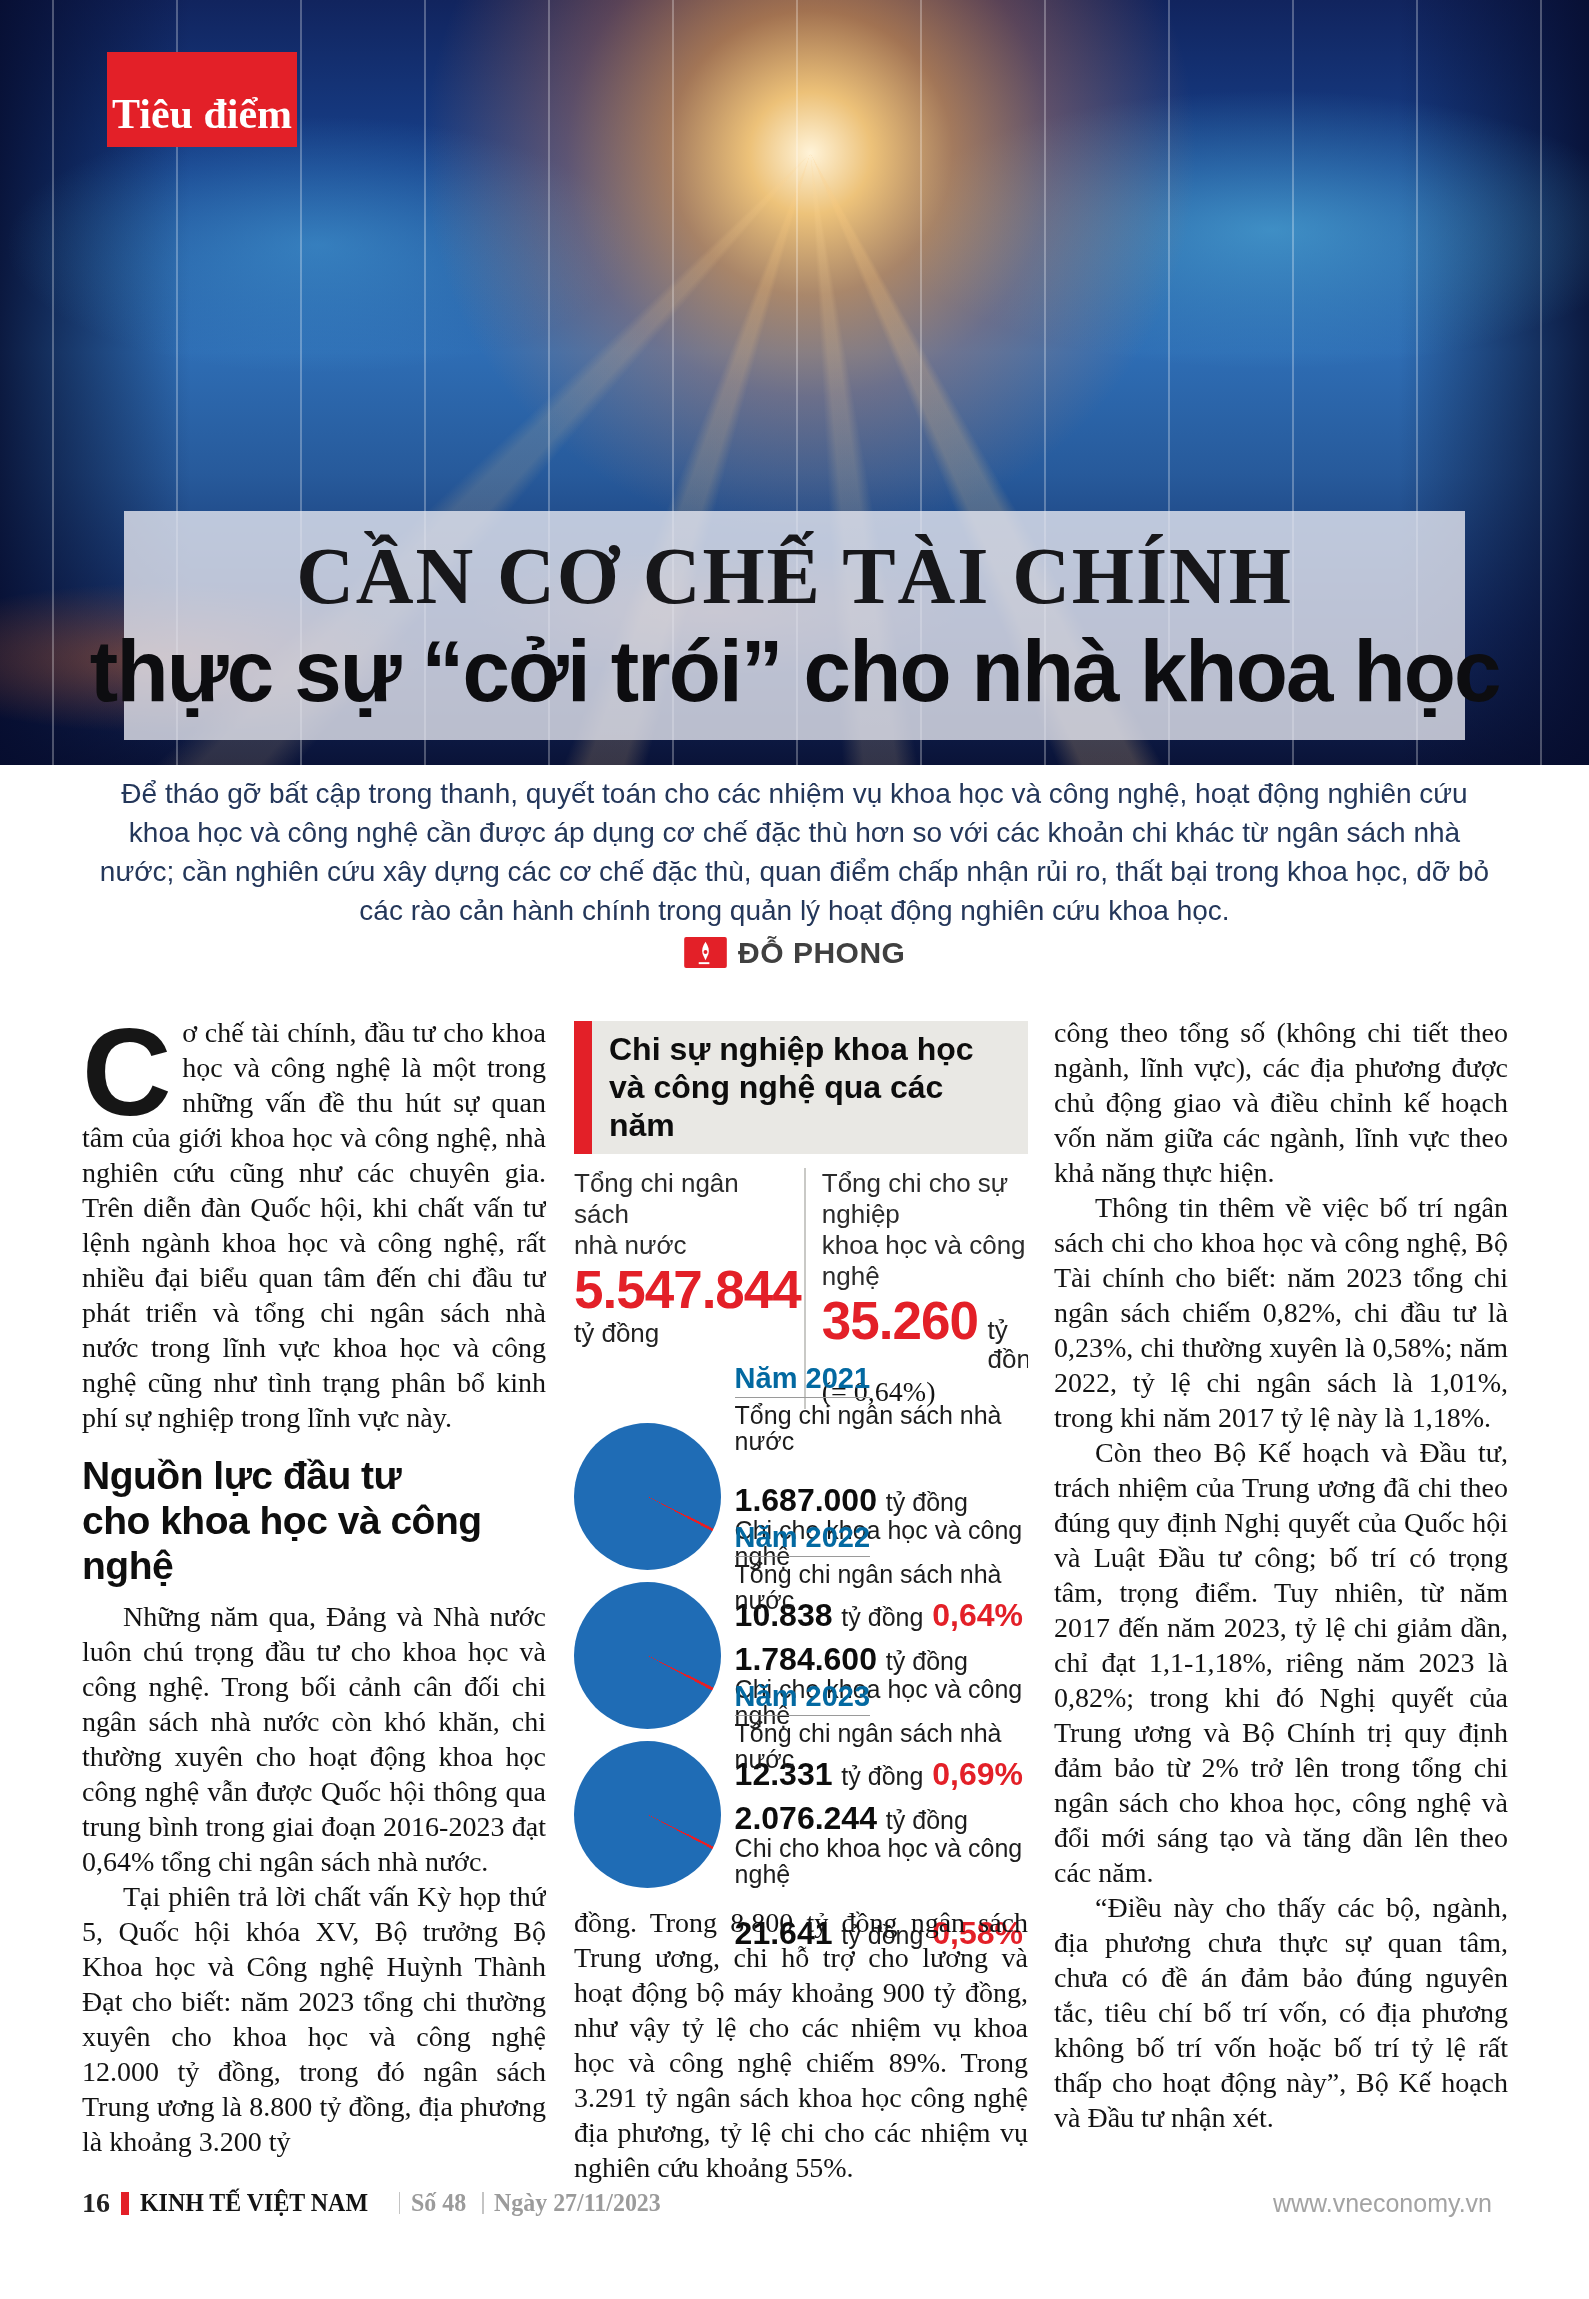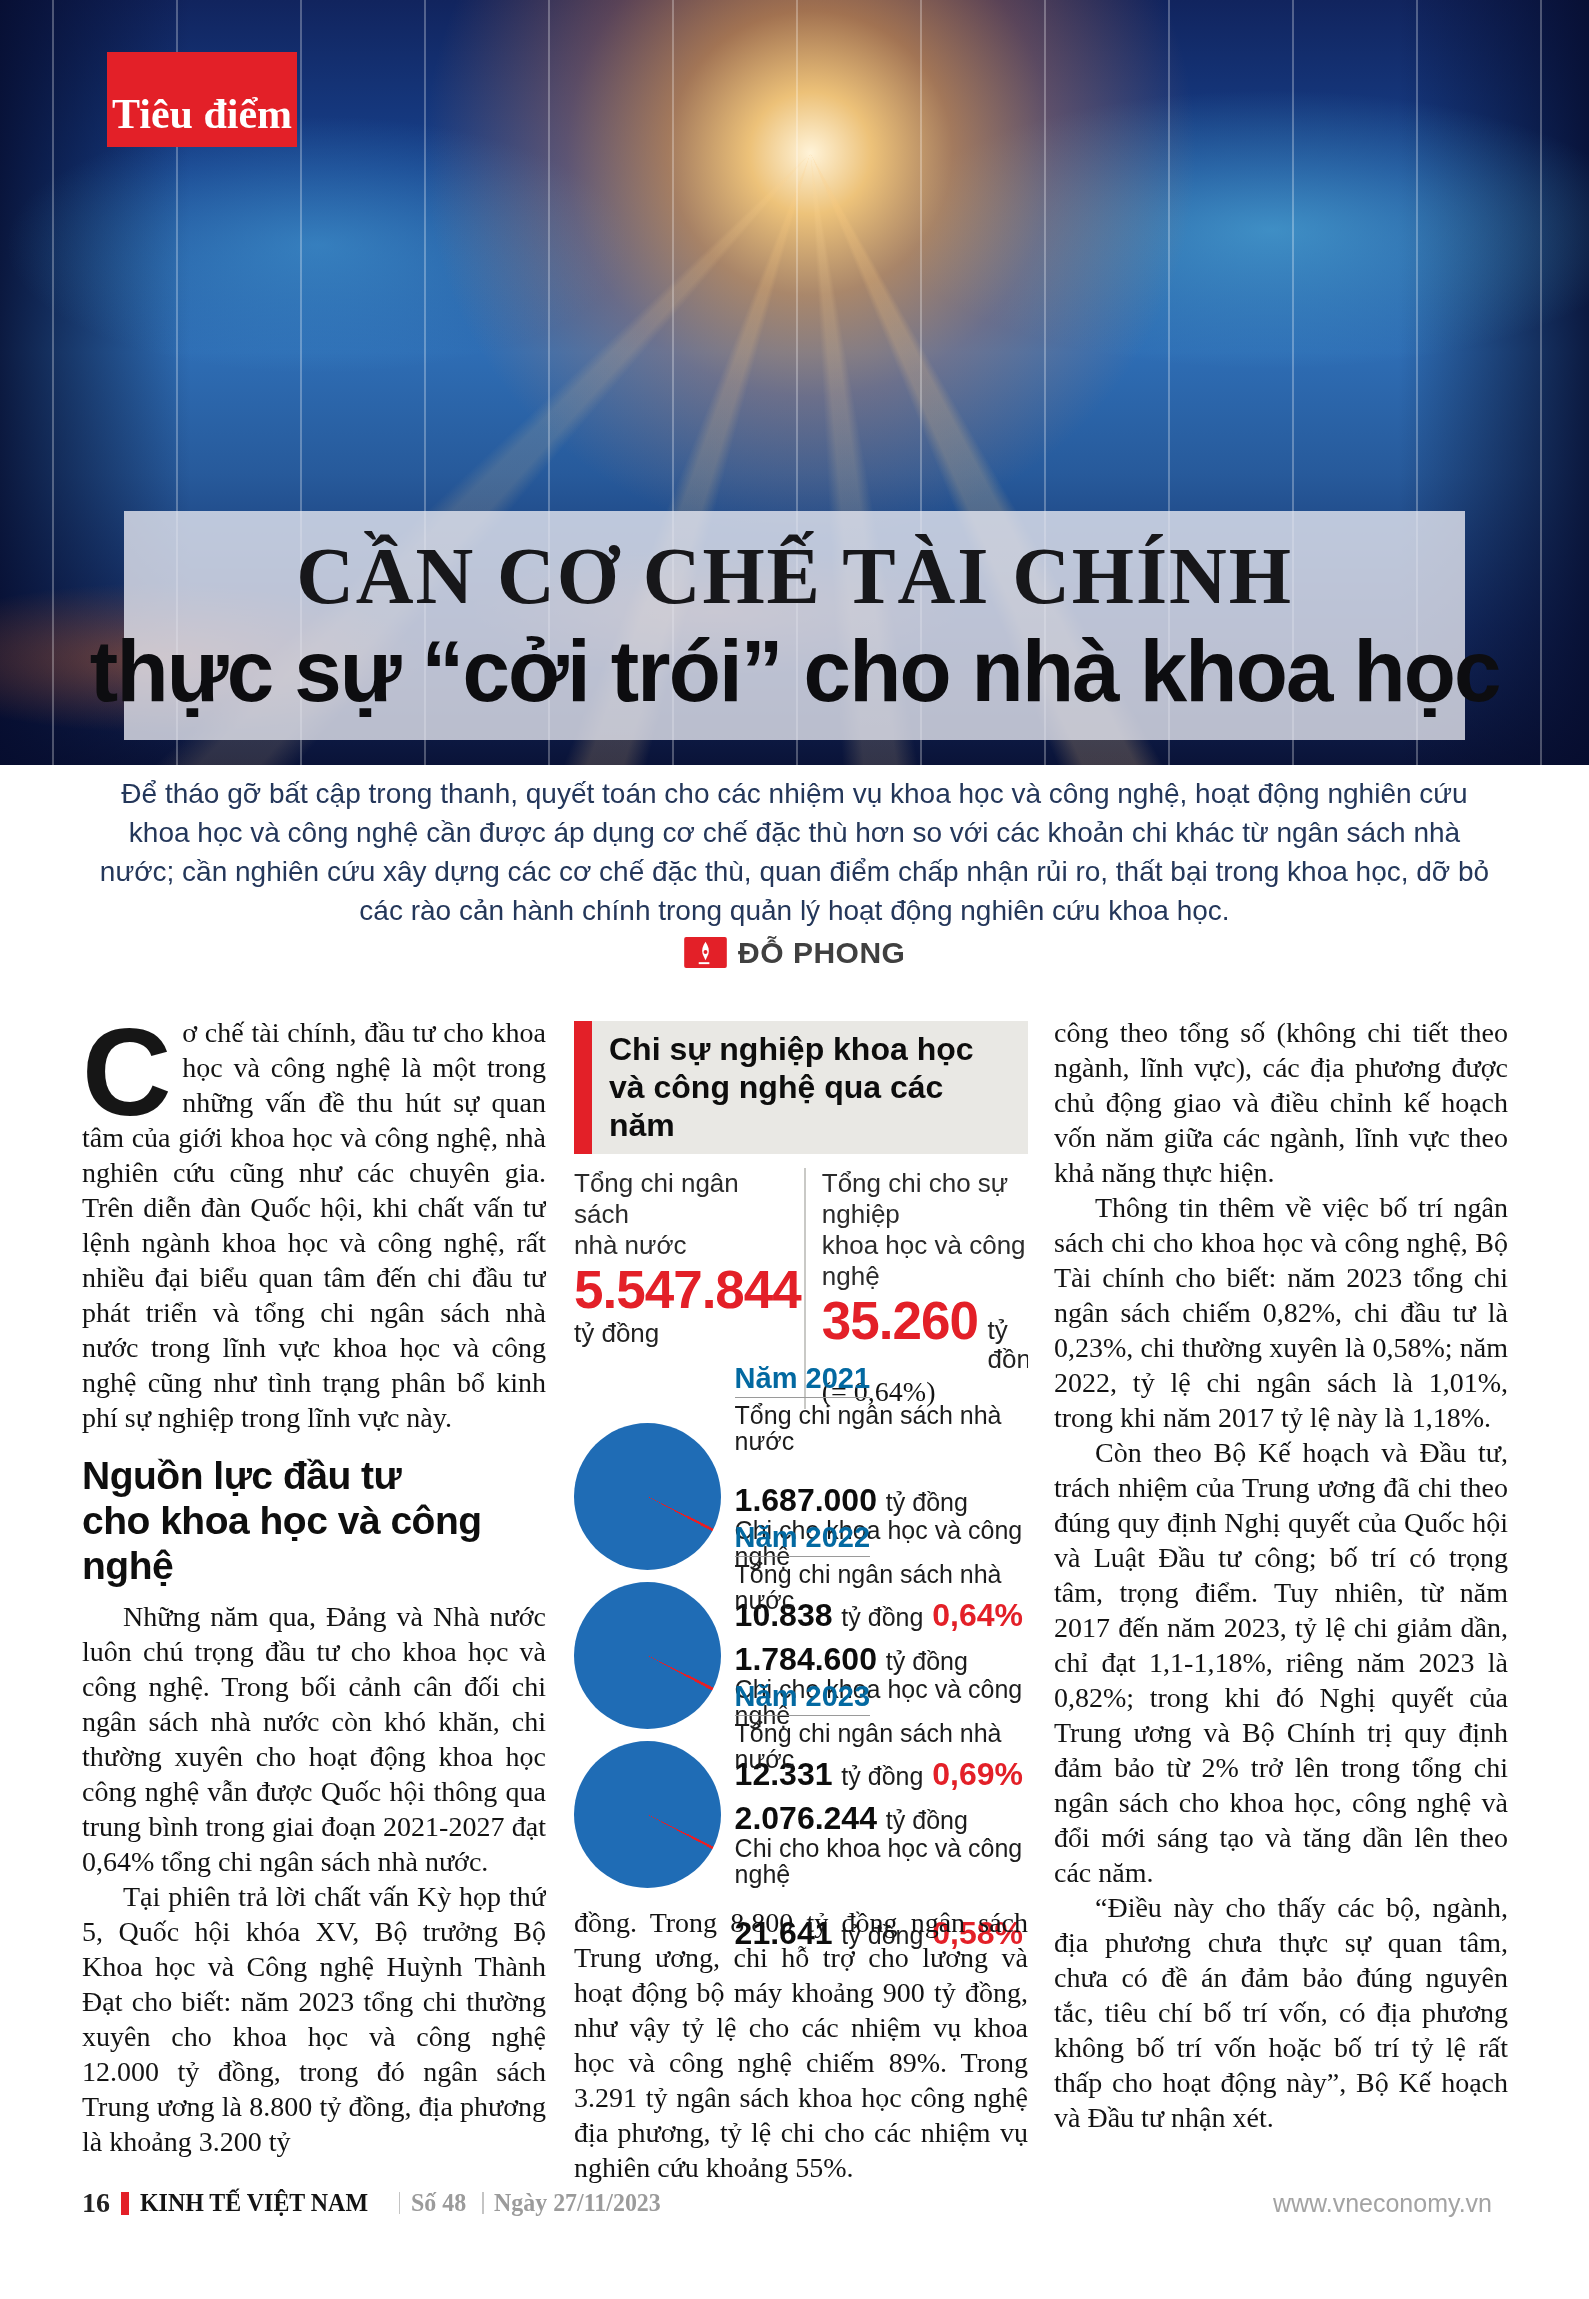--- a/index.html
+++ b/index.html
@@ -108,21 +108,21 @@
     </svg>
     <span class="author">ĐỖ PHONG</span>
   </div>
 
   <div class="col" id="col1">
     <p class="p first"><span class="dropcap">C</span><span>ơ chế tài chính, đầu tư cho khoa học và công nghệ là một trong những vấn đề thu hút sự quan tâm của giới khoa học và công nghệ, nhà nghiên cứu cũng như các chuyên gia. Trên diễn đàn Quốc hội, khi chất vấn tư lệnh ngành khoa học và công nghệ, rất nhiều đại biểu quan tâm đến chi đầu tư phát triển và tổng chi ngân sách nhà nước trong lĩnh vực khoa học và công nghệ cũng như tình trạng phân bổ kinh phí sự nghiệp trong lĩnh vực này.</span></p>
     <div class="subhead">
       <div>Nguồn lực đầu tư</div>
       <div>cho khoa học và công nghệ</div>
     </div>
-    <p class="p">Những năm qua, Đảng và Nhà nước luôn chú trọng đầu tư cho khoa học và công nghệ. Trong bối cảnh cân đối chi ngân sách nhà nước còn khó khăn, chi thường xuyên cho hoạt động khoa học công nghệ vẫn được Quốc hội thông qua trung bình trong giai đoạn 2021-2027 đạt 0,64% tổng chi ngân sách nhà nước.</p>
+    <p class="p">Những năm qua, Đảng và Nhà nước luôn chú trọng đầu tư cho khoa học và công nghệ. Trong bối cảnh cân đối chi ngân sách nhà nước còn khó khăn, chi thường xuyên cho hoạt động khoa học công nghệ vẫn được Quốc hội thông qua trung bình trong giai đoạn 2016-2023 đạt 0,64% tổng chi ngân sách nhà nước.</p>
     <p class="p">Tại phiên trả lời chất vấn Kỳ họp thứ 5, Quốc hội khóa XV, Bộ trưởng Bộ Khoa học và Công nghệ Huỳnh Thành Đạt cho biết: năm 2023 tổng chi thường xuyên cho khoa học và công nghệ 12.000 tỷ đồng, trong đó ngân sách Trung ương là 8.800 tỷ đồng, địa phương là khoảng 3.200 tỷ</p>
   </div>
 
   <div class="col" id="col2">
     <div class="infog">
       <div class="ig-header">
         <div class="ig-bar"></div>
         <div class="ig-title">Chi sự nghiệp khoa học</div>
         <div class="ig-title">và công nghệ qua các năm</div>
       </div>

